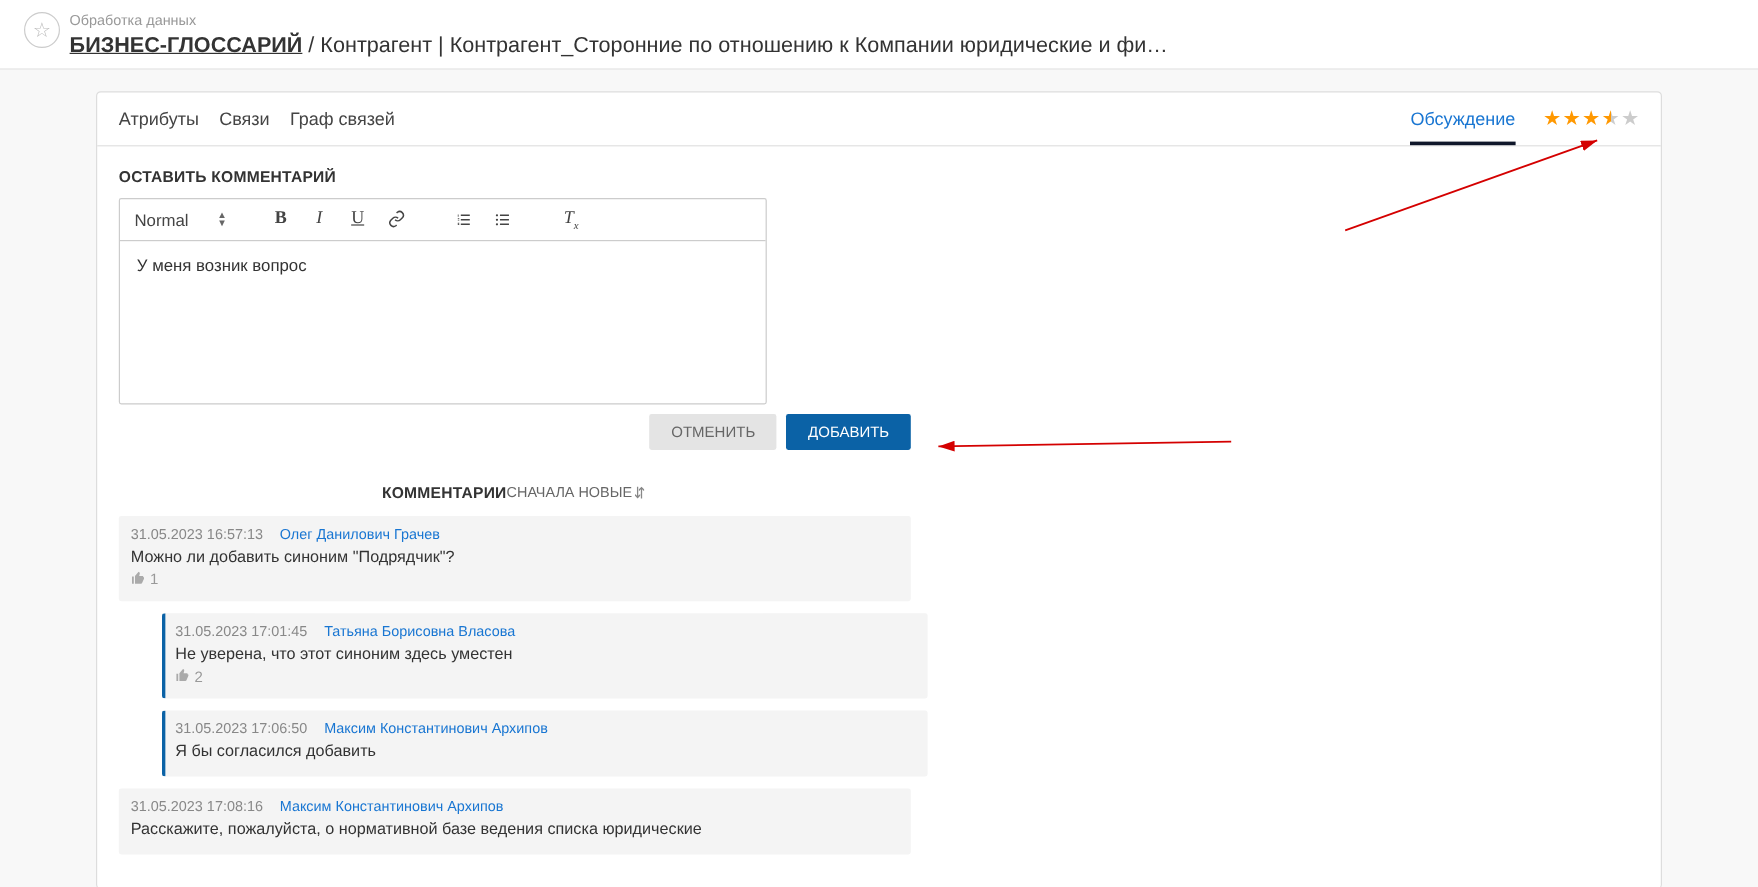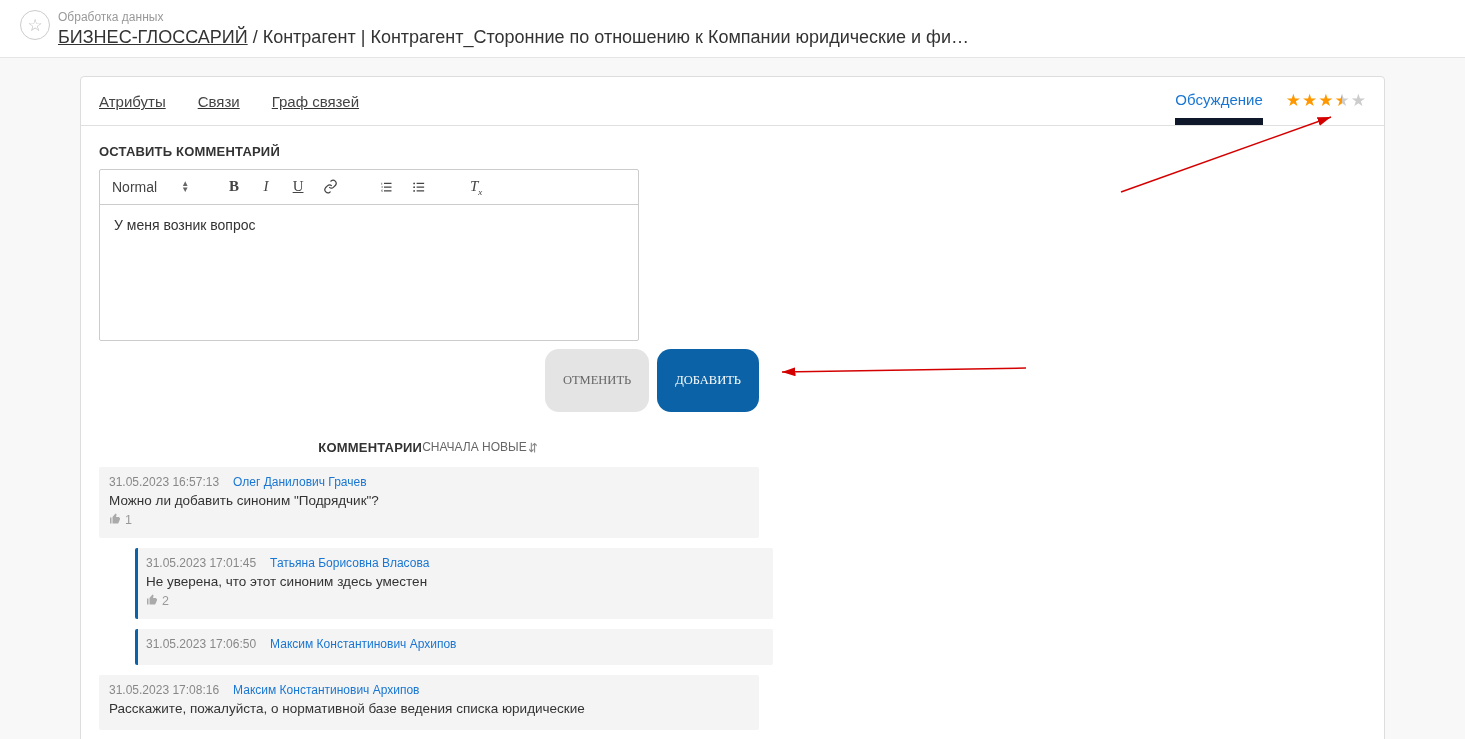--- a/index.html
+++ b/index.html
@@ -30,50 +30,50 @@
   }
   .header-text { line-height: 1.3; }
   .header-small {
     font-size: 12px; color: #999;
   }
   .breadcrumb-main {
     font-size: 18px; color: #333;
   }
   .breadcrumb-main a {
     color: #333; text-decoration: underline;
-    font-weight: 400;
+    font-weight: 700;
   }
   .breadcrumb-sep { font-weight: 400; }
   hr.topline { border: none; border-top: 1px solid #e5e5e5; margin: 0; }
   
   .card {
     margin: 18px 80px 30px 80px;
     background: #fff;
     border: 1px solid #ddd;
     border-radius: 4px;
   }
   
   .tabs-row {
     display: flex;
     align-items: center;
     justify-content: space-between;
     border-bottom: 1px solid #e0e0e0;
     padding: 0 18px;
   }
-  .tabs-left { display: flex; gap: 32px; text-decoration: underline; }
+  .tabs-left { display: flex; gap: 17px; }
   .tab {
     padding: 14px 0 12px 0;
     font-size: 15px;
     color: #444;
     cursor: pointer;
   }
   .tabs-right { display: flex; align-items: center; gap: 15px; }
   .tab.active {
     color: #1976d2;
-    border-bottom: 7px solid #0f172a;
+    border-bottom: 3px solid #0f172a;
     padding-bottom: 10px;
   }
   .stars { display: flex; gap: 1px; margin-left: 8px; }
   .star { font-size: 17px; color: #ff9800; }
   .star.half { background: linear-gradient(90deg, #ff9800 50%, #ccc 50%); -webkit-background-clip: text; -webkit-text-fill-color: transparent; }
   .star.empty { color: #ccc; }
   
   .panel-body { padding: 18px; }
   .section-title {
     font-weight: 700;
@@ -128,27 +128,26 @@
     color: #333;
   }
   .actions {
     display: flex;
     justify-content: flex-end;
     gap: 8px;
     margin-top: 8px;
     width: 660px;
   }
   .btn {
-    padding: 24px 18px;
+    padding: 8px 18px;
     font-size: 12.5px;
-    border-radius: 14px;
+    border-radius: 2px;
     border: none;
     cursor: pointer;
     text-transform: uppercase;
-    font-family: Liberation Serif, serif;
   }
   .btn-cancel { background: #e4e4e4; color: #666; }
   .btn-primary { background: #0b62a6; color: #fff; }
   
   .comments-header {
     display: flex;
     justify-content: center;
     align-items: center;
     margin-top: 28px;
     margin-bottom: 12px;
@@ -306,20 +305,21 @@
             <span><svg viewBox="0 0 24 24" width="12" height="12" fill="#aaa">
                 <path d="M2 21h3V9H2v12zm19-11c0-1.1-.9-2-2-2h-5l1-4V3c0-.4-.2-.8-.4-1L13 1 7 8v13h10c.8 0 1.5-.5 1.8-1.2l3-7c.1-.3.2-.5.2-.8v-2z"></path>
               </svg></span>
             <span>2</span>
           </span></div>
         <div class="comment reply">
           <div class="c-meta">
             <span class="c-time">31.05.2023 17:06:50</span>
             <span class="c-author">Максим Константинович Архипов</span>
           </div>
+          <div class="c-body">Я бы согласился добавить</div>
         </div>
         <div class="comment">
           <div class="c-meta">
             <span class="c-time">31.05.2023 17:08:16</span>
             <span class="c-author">Максим Константинович Архипов</span>
           </div>
           <div class="c-body">Расскажите, пожалуйста, о нормативной базе ведения списка юридические</div>
         </div>
       </div>
   </div>

